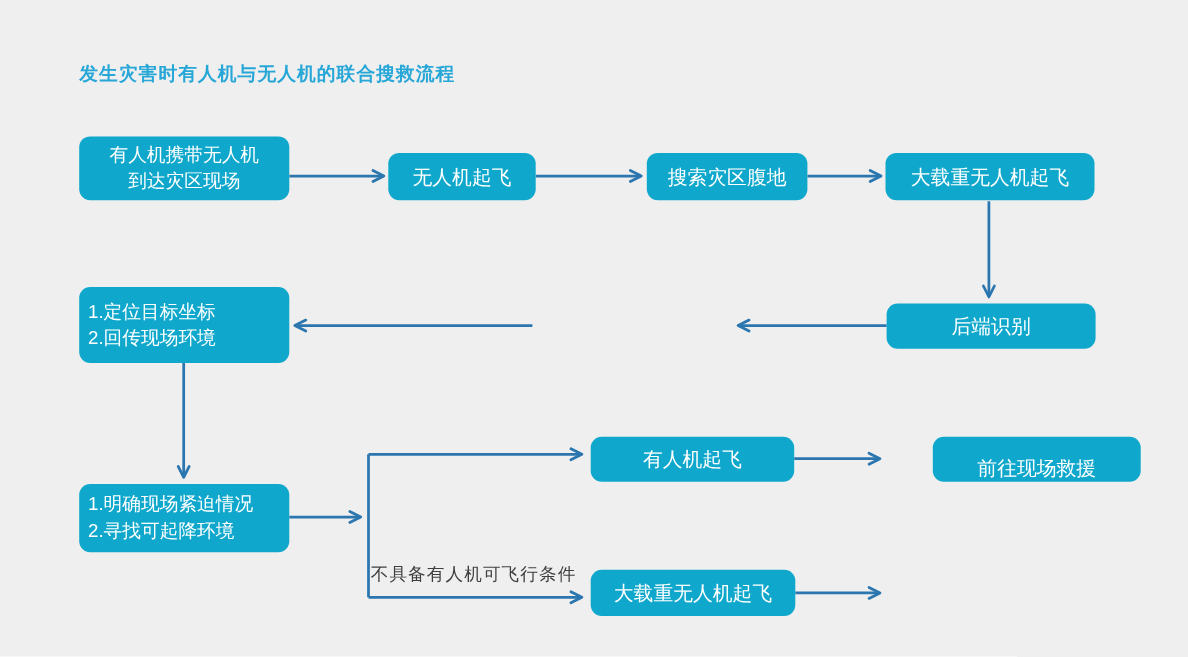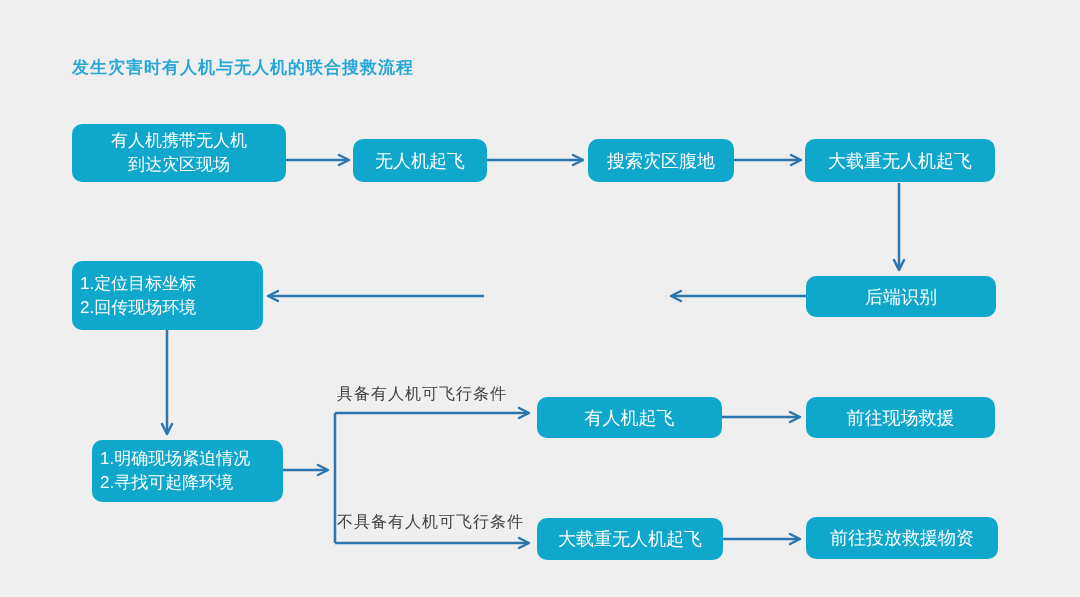--- a/index.html
+++ b/index.html
@@ -57,21 +57,21 @@
     <path class="edge" marker-end="url(#ah)" d="M484,296 L269,296"></path>
     <path class="edge" marker-end="url(#ah)" d="M167,330 L167,433"></path>
     <path class="edge" marker-end="url(#ah)" d="M263,470 L327,470"></path>
     <path class="edge" d="M335,413 L335,543"></path>
     <path class="edge" marker-end="url(#ah)" d="M335,413 L528,413"></path>
     <path class="edge" marker-end="url(#ah)" d="M335,543 L528,543"></path>
     <path class="edge" marker-end="url(#ah)" d="M722,417 L799,417"></path>
     <path class="edge" marker-end="url(#ah)" d="M723,539 L799,539"></path>
   </svg>
 
-  <div class="node multi" style="left:72px; top:124px; width:214px; height:58px;">
+  <div class="node multi" style="left:72px; top:124px; width:191px; height:58px;">
     <span class="lbl">有人机携带无人机
 到达灾区现场</span>
   </div>
 
   <div class="node" style="left:353px; top:139px; width:134px; height:43px;">
     <span class="lbl">无人机起飞</span>
   </div>
 
   <div class="node" style="left:588px; top:139px; width:146px; height:43px;">
     <span class="lbl">搜索灾区腹地</span>
@@ -84,38 +84,34 @@
   <div class="node" style="left:806px; top:276px; width:190px; height:41px;">
     <span class="lbl">后端识别</span>
   </div>
 
 
   <div class="node multi left-align" style="left:72px; top:261px; width:191px; height:69px;">
     <span class="lbl">1.定位目标坐标
 2.回传现场环境</span>
   </div>
 
-  <div class="node multi left-align" style="left:72px; top:440px; width:191px; height:62px;margin-left:20px;">
+  <div class="node multi left-align" style="left:72px; top:440px; width:191px; height:62px;">
     <span class="lbl">1.明确现场紧迫情况
 2.寻找可起降环境</span>
   </div>
 
-  <div class="branch-label" style="left:337px; top:384px;">具备有人机可飞行条件</div>
 
   <div class="node" style="left:537px; top:397px; width:185px; height:41px;">
     <span class="lbl">有人机起飞</span>
   </div>
 
-  <div class="node" style="left:806px; top:397px; width:189px; height:41px;">
+  <div class="node" style="left:848px; top:397px; width:189px; height:41px;align-items:flex-end;">
     <span class="lbl">前往现场救援</span>
   </div>
 
   <div class="branch-label" style="left:337px; top:512px;">不具备有人机可飞行条件</div>
 
   <div class="node" style="left:537px; top:518px; width:186px; height:42px;">
     <span class="lbl">大载重无人机起飞</span>
   </div>
 
-  <div class="node" style="left:806px; top:517px; width:192px; height:42px;">
-    <span class="lbl">前往投放救援物资</span>
-  </div>
 
 </div>
 
 </body></html>

